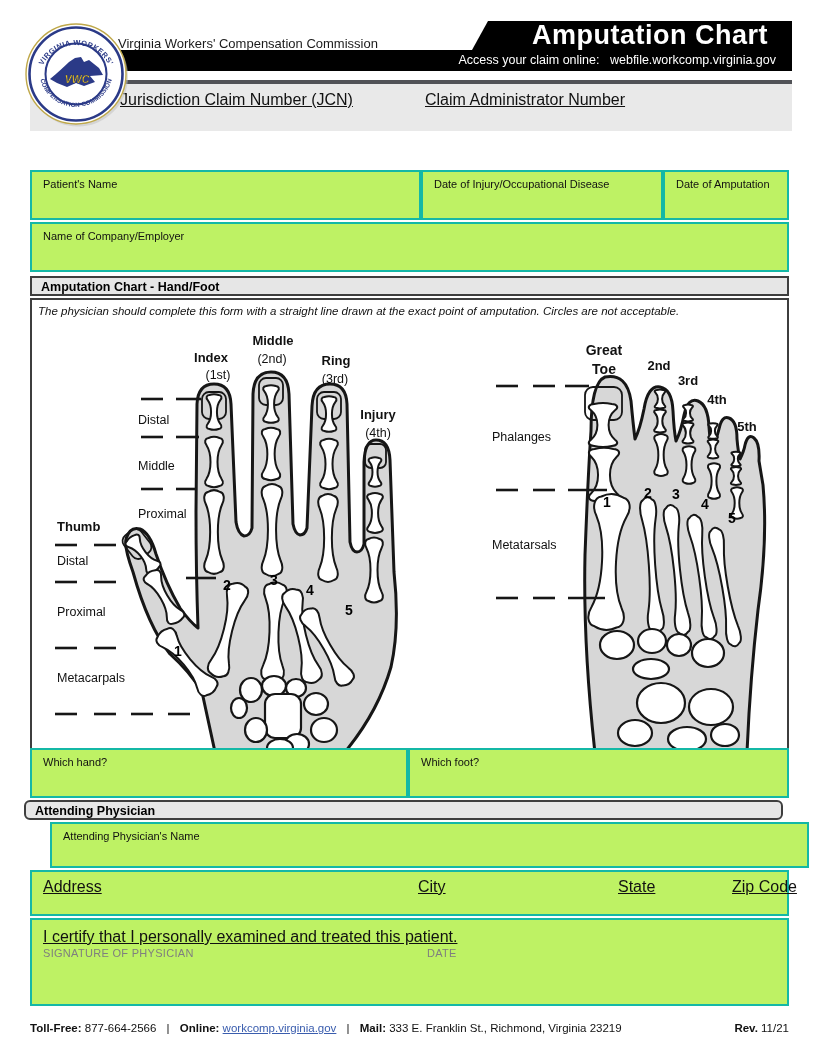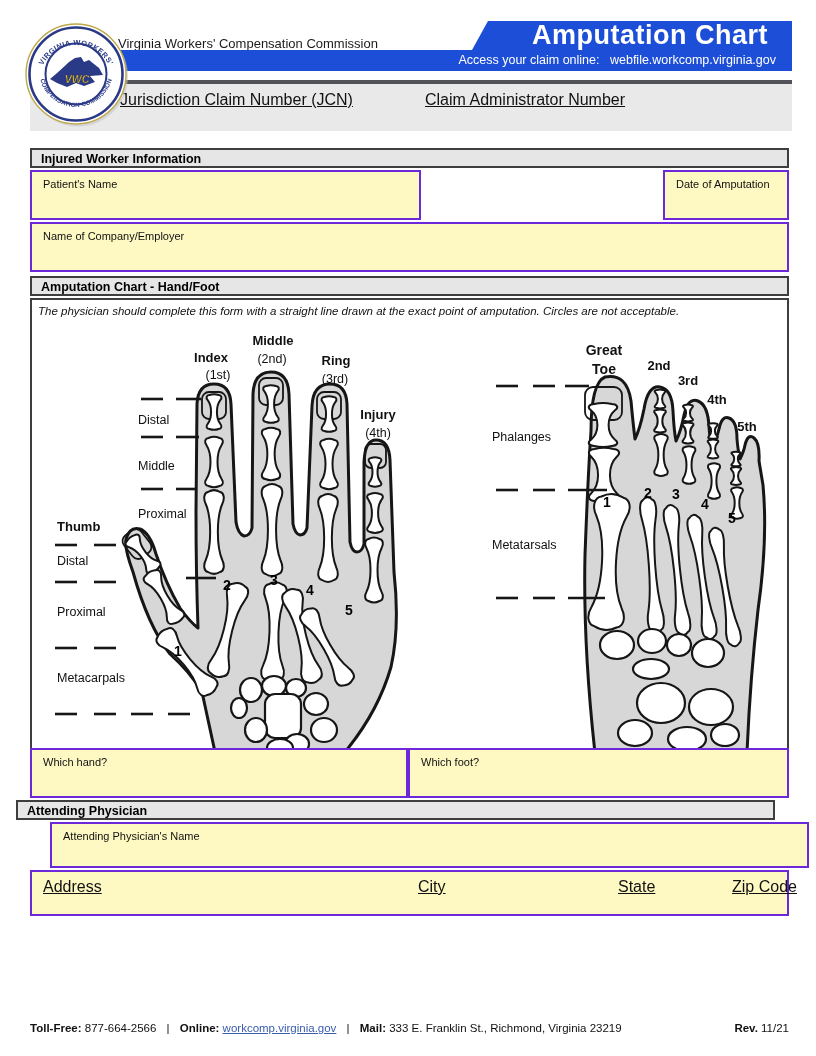--- a/index.html
+++ b/index.html
@@ -1,22 +1,22 @@
 <!DOCTYPE html>
 <html><head>
 <meta charset="utf-8">
 <style>
   html,body{margin:0;padding:0;background:#fff;}
   .page{position:relative;width:816px;height:1056px;background:#fff;overflow:hidden;
         font-family:"Liberation Sans","DejaVu Sans",sans-serif;color:#111;}
   .abs{position:absolute;box-sizing:border-box;}
-  .cell{border:2px solid #6d28d9;background:#fef9c3;font-size:11px;color:#111;padding:6px 11px;}
+  .cell{border:2px solid #14b8a6;background:#bef264;font-size:11px;color:#111;padding:6px 11px;}
   .sechead{border:2px solid #3e3e3e;background:#e6e6e6;font-weight:bold;font-size:12.5px;
            color:#000;padding:2px 9px;line-height:15px;}
-  .navy{background:#1d4ed8;}
+  .navy{background:#000000;}
   .titleblock{clip-path:polygon(16px 0,100% 0,100% 100%,0 100%);color:#fff;font-weight:bold;
               font-size:27px;text-align:center;padding-left:36px;line-height:29px;letter-spacing:.5px;}
   .accessline{color:#fff;font-size:12.5px;text-align:right;line-height:21px;padding-right:16px;}
   .accessline span{margin-left:7px;}
   .fieldlabel{font-size:16px;color:#111;white-space:nowrap;text-decoration:underline;}
   .mutetext{color:#7f7f7f;font-size:11px;letter-spacing:.3px;}
   .dlabel{position:absolute;transform:translate(-50%,-50%);font-size:12.5px;white-space:nowrap;color:#111;}
   .dlabel-left{position:absolute;transform:translate(0,-50%);font-size:12.5px;white-space:nowrap;color:#111;}
   .bname{font-weight:bold;font-size:13px;}
   .bonenum{position:absolute;transform:translate(-50%,-50%);font-weight:bold;font-size:14px;color:#000;}
@@ -59,23 +59,23 @@
     <text font-size="7.4" font-weight="bold" fill="#2b3a87" letter-spacing="0.4" text-anchor="middle">
       <textPath href="#arcTop" startOffset="50%">VIRGINIA WORKERS'</textPath>
     </text>
     <text font-size="6.2" font-weight="bold" fill="#2b3a87" letter-spacing="0.2" text-anchor="middle">
       <textPath href="#arcBot" startOffset="50%">COMPENSATION COMMISSION</textPath>
     </text>
     <path fill="#2b3a87" d="M-26,5 C-19,-1 -13,-6 -7,-12 L-1,-16 L5,-17 L8,-12 L13,-14 L23,-6 L27,1 L14,2 L19,8 L8,12 L0,9 L-9,13 L-19,9 Z"></path>
     <text x="1" y="9" font-size="10.5" font-weight="bold" font-style="italic" fill="#f2c71d" stroke="#20306e" stroke-width="0.45" text-anchor="middle">VWC</text>
   </svg>
 
-  <div class="abs sechead" style="left:30px;top:148px;width:759px;height:20px;">Injured Worker Information</div>
 
   <div class="abs cell" style="left:30px;top:170px;width:391px;height:50px;">Patient's Name</div>
+  <div class="abs cell" style="left:421px;top:170px;width:242px;height:50px;">Date of Injury/Occupational Disease</div>
   <div class="abs cell" style="left:663px;top:170px;width:126px;height:50px;">Date of Amputation</div>
   <div class="abs cell" style="left:30px;top:222px;width:759px;height:50px;">Name of Company/Employer</div>
 
   <div class="abs sechead" style="left:30px;top:276px;width:759px;height:20px;">Amputation Chart - Hand/Foot</div>
 
   <div class="abs" style="left:30px;top:298px;width:759px;height:452px;border:2px solid #3e3e3e;background:#fff;"></div>
   <div class="abs note" style="left:38px;top:305px;width:742px;">The physician should complete this form with a straight line drawn at the exact point of amputation. Circles are not acceptable.</div>
 
   <svg class="abs" style="left:30px;top:332px;" width="410" height="416" viewBox="0 0 410 416">
     <defs>
@@ -224,31 +224,36 @@
   <span class="dlabel-left" style="left:492px;top:545px;">Metatarsals</span>
   <span class="bonenum" style="left:607px;top:502px;">1</span>
   <span class="bonenum" style="left:648px;top:493px;">2</span>
   <span class="bonenum" style="left:676px;top:494px;">3</span>
   <span class="bonenum" style="left:705px;top:504px;">4</span>
   <span class="bonenum" style="left:732px;top:518px;">5</span>
 
   <div class="abs cell" style="left:30px;top:748px;width:378px;height:50px;">Which hand?</div>
   <div class="abs cell" style="left:408px;top:748px;width:381px;height:50px;">Which foot?</div>
 
-  <div class="abs sechead" style="left:16px;top:800px;width:759px;height:20px;">Attending Physician</div>
+  <div class="abs sechead" style="left:24px;top:800px;width:759px;height:20px;border-radius:6px;">Attending Physician</div>
 
   <div class="abs cell" style="left:30px;top:822px;width:759px;height:46px;margin-left:20px;">Attending Physician's Name</div>
 
   <div class="abs cell" style="left:30px;top:870px;width:759px;height:46px;padding:0;">
     <span class="abs fieldlabel" style="left:11px;top:6px;">Address</span>
     <span class="abs fieldlabel" style="left:386px;top:6px;">City</span>
     <span class="abs fieldlabel" style="left:586px;top:6px;">State</span>
     <span class="abs fieldlabel" style="left:700px;top:6px;">Zip Code</span>
   </div>
 
+  <div class="abs cell" style="left:30px;top:918px;width:759px;height:88px;padding:0;">
+    <span class="abs fieldlabel" style="left:11px;top:8px;">I certify that I personally examined and treated this patient.</span>
+    <span class="abs mutetext" style="left:11px;top:27px;">SIGNATURE OF PHYSICIAN</span>
+    <span class="abs mutetext" style="left:395px;top:27px;">DATE</span>
+  </div>
 
   <div class="abs footer" style="left:30px;top:1022px;">
     <b>Toll-Free:</b>
     <span>877-664-2566</span>
     <span class="sep">|</span>
     <b>Online:</b>
     <span class="link">workcomp.virginia.gov</span>
     <span class="sep">|</span>
     <b>Mail:</b>
     <span>333 E. Franklin St., Richmond, Virginia 23219</span>

